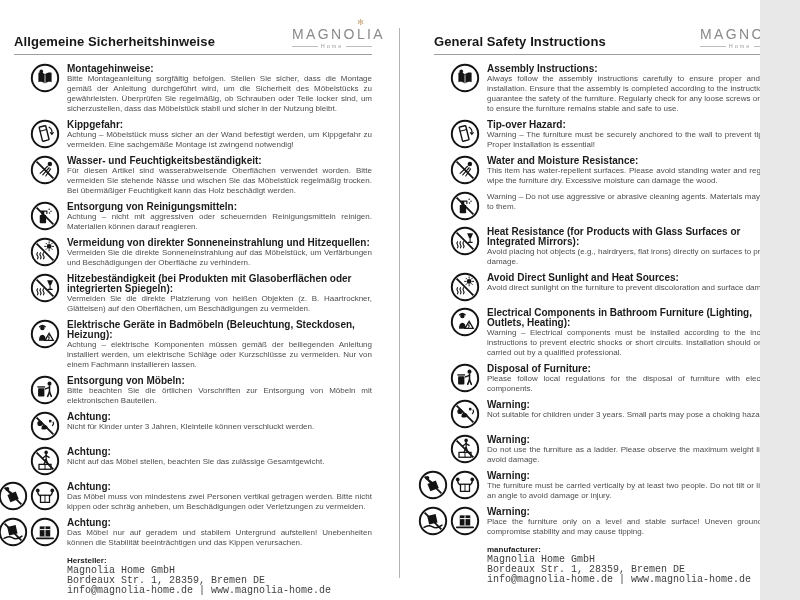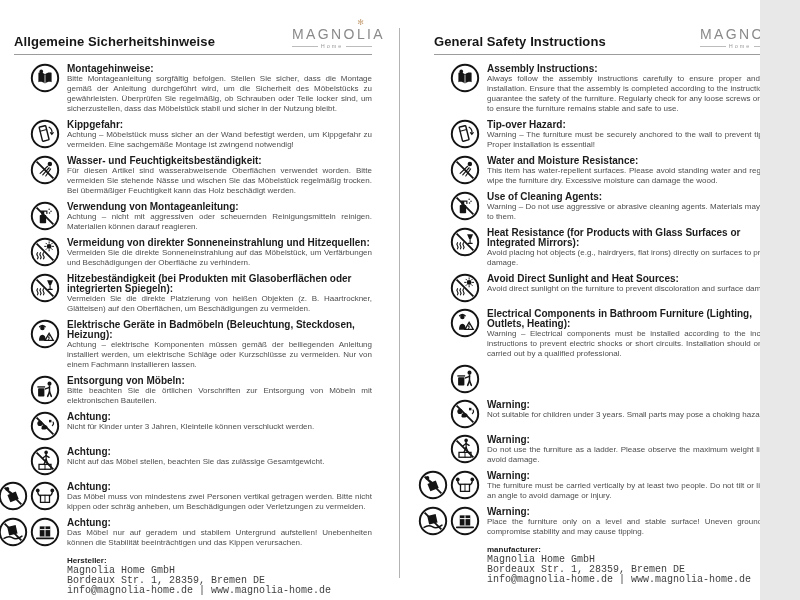--- a/index.html
+++ b/index.html
@@ -115,21 +115,21 @@
                 <path d="M15 13.5 L22.5 13.5 L22.5 16.5" stroke="#141414" fill="none" stroke-linecap="round" stroke-width="1.6"></path>
                 <g fill="#141414">
                   <circle cx="25.5" cy="11" r="1"></circle>
                   <circle cx="28" cy="13.5" r="1"></circle>
                   <circle cx="26" cy="16" r="1"></circle>
                 </g>
                 <line x1="8.8" y1="8.8" x2="31.2" y2="31.2" stroke="#141414" stroke-width="2.4"></line>
               </svg>
             </div>
     <div class="sec-text">
-      <div class="sec-heading">Verwendung von Montageanleitung:</div>
+      <div class="sec-heading">Entsorgung von Reinigungsmitteln:</div>
       <div class="sec-body">Achtung – nicht mit aggressiven oder scheuernden Reinigungsmitteln reinigen. Materialien können darauf reagieren.</div>
     </div>
   </div>
 
   <div class="sec-row">
     <div class="icon-cell">
               <svg class="picto" viewBox="0 0 40 40">
                 <circle cx="20" cy="20" r="17.6" stroke="#141414" stroke-width="2.6" fill="none"></circle>
                 <circle cx="25.5" cy="12.5" r="3.2" fill="#141414"></circle>
                 <g stroke="#141414" fill="none" stroke-linecap="round" stroke-width="1.3">
@@ -389,21 +389,20 @@
                 <path d="M15 13.5 L22.5 13.5 L22.5 16.5" stroke="#141414" fill="none" stroke-linecap="round" stroke-width="1.6"></path>
                 <g fill="#141414">
                   <circle cx="25.5" cy="11" r="1"></circle>
                   <circle cx="28" cy="13.5" r="1"></circle>
                   <circle cx="26" cy="16" r="1"></circle>
                 </g>
                 <line x1="8.8" y1="8.8" x2="31.2" y2="31.2" stroke="#141414" stroke-width="2.4"></line>
               </svg>
             </div>
     <div class="sec-text">
-      <div class="sec-heading">Use of Cleaning Agents:</div>
       <div class="sec-body">Warning – Do not use aggressive or abrasive cleaning agents. Materials may react to them.</div>
     </div>
   </div>
 
   <div class="sec-row">
     <div class="icon-cell">
               <svg class="picto" viewBox="0 0 40 40">
                 <circle cx="20" cy="20" r="17.6" stroke="#141414" stroke-width="2.6" fill="none"></circle>
                 <path d="M22.8 9.5 h8 l-2.7 6.6 h-2.6 Z" fill="#141414"></path>
                 <line x1="26.8" y1="16" x2="26.8" y2="21" stroke="#141414" fill="none" stroke-linecap="round" stroke-width="1.5"></line>
@@ -476,20 +475,24 @@
                 <rect x="9.8" y="15" width="10.4" height="1.8" fill="#141414"></rect>
                 <circle cx="26" cy="11.5" r="2.7" fill="#141414"></circle>
                 <g stroke="#141414" fill="none" stroke-linecap="round" stroke-width="2">
                   <line x1="26" y1="14.5" x2="26" y2="22.5"></line>
                   <line x1="26" y1="16.5" x2="20.5" y2="18.5"></line>
                   <line x1="26" y1="22.5" x2="23.5" y2="28.5"></line>
                   <line x1="26" y1="22.5" x2="28.5" y2="28.5"></line>
                 </g>
               </svg>
             </div>
+    <div class="sec-text">
+      <div class="sec-heading">Disposal of Furniture:</div>
+      <div class="sec-body">Please follow local regulations for the disposal of furniture with electronic components.</div>
+    </div>
   </div>
 
   <div class="sec-row">
     <div class="icon-cell">
               <svg class="picto" viewBox="0 0 40 40">
                 <circle cx="20" cy="20" r="17.6" stroke="#141414" stroke-width="2.6" fill="none"></circle>
                 <circle cx="13.2" cy="16.5" r="3.4" fill="#141414"></circle>
                 <path d="M15.8 19.6 q5.6-2.1 7.5 1.3 q1 2.4-1.9 3.3 q-4.6 1.4-6.2-0.7 Z" fill="#141414"></path>
                 <rect x="25.3" y="11.8" width="3.3" height="3.3" fill="#141414"></rect>
                 <path d="M29.8 19.5 q2.6-2.2 1-4.8" stroke="#141414" fill="none" stroke-linecap="round" stroke-width="1.5"></path>

